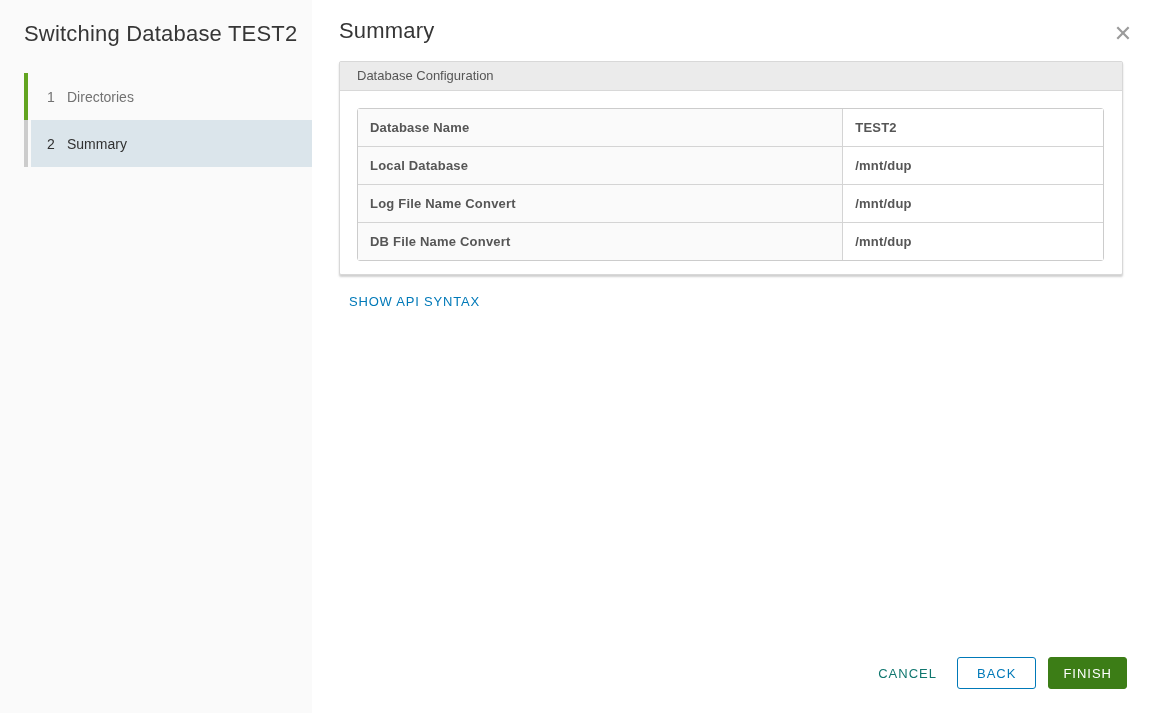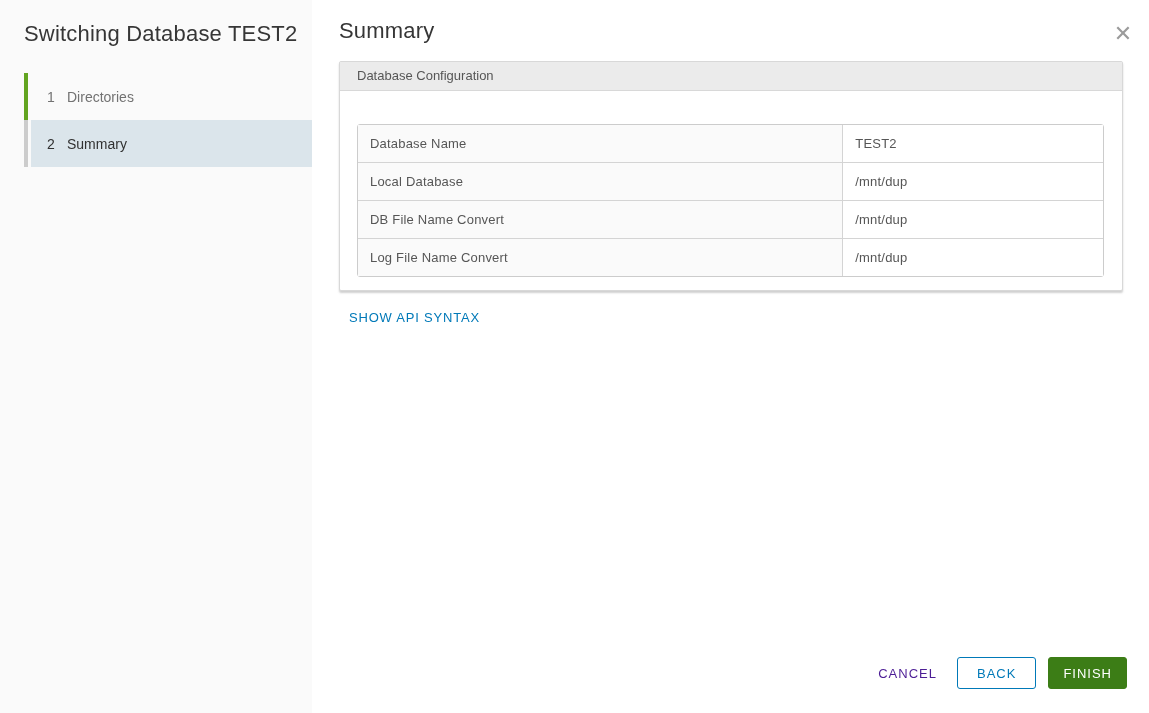--- a/index.html
+++ b/index.html
@@ -88,21 +88,21 @@
     background: #ffffff;
     box-shadow: 0 2px 2px rgba(120,120,120,0.35);
   }
   .panel-header {
     background: #ebebeb;
     border-bottom: 1px solid #d8d8d8;
     padding: 6px 17px 7px 17px;
     font-size: 13px;
     color: #565656;
   }
-  .panel-body { padding: 33px 18px 13px 17px; }
+  .panel-body { padding: 17px 18px 13px 17px; font-weight: bold; }
 
   table.summary-table {
     width: 100%;
     border-collapse: separate;
     border-spacing: 0;
     border: 1px solid #cccccc;
     border-radius: 3px;
     font-size: 13px;
     color: #565656;
   }
@@ -143,21 +143,21 @@
     font-size: 13px;
     letter-spacing: 1px;
     font-weight: 500;
     cursor: pointer;
     box-sizing: border-box;
     height: 32px;
   }
   .btn-flat {
     background: none;
     border: none;
-    color: #4c1d95;
+    color: #0f766e;
     padding: 0 10px;
     margin-right: 10px;
   }
   .btn-outline {
     background: #ffffff;
     border: 1px solid #0079b8;
     border-radius: 3px;
     color: #0079b8;
     padding: 0 19px;
     margin-right: 12px;
@@ -205,25 +205,25 @@
         <tbody>
           <tr>
             <td class="label-cell">Database Name</td>
             <td class="value-cell">TEST2</td>
           </tr>
           <tr>
             <td class="label-cell">Local Database</td>
             <td class="value-cell">/mnt/dup</td>
           </tr>
           <tr>
+            <td class="label-cell">Log File Name Convert</td>
+            <td class="value-cell">/mnt/dup</td>
+          </tr>
+          <tr>
             <td class="label-cell">DB File Name Convert</td>
-            <td class="value-cell">/mnt/dup</td>
-          </tr>
-          <tr>
-            <td class="label-cell">Log File Name Convert</td>
             <td class="value-cell">/mnt/dup</td>
           </tr>
         </tbody>
       </table>
     </div>
   </section>
 
   <button class="api-link">SHOW API SYNTAX</button>
 
   <div class="footer">

